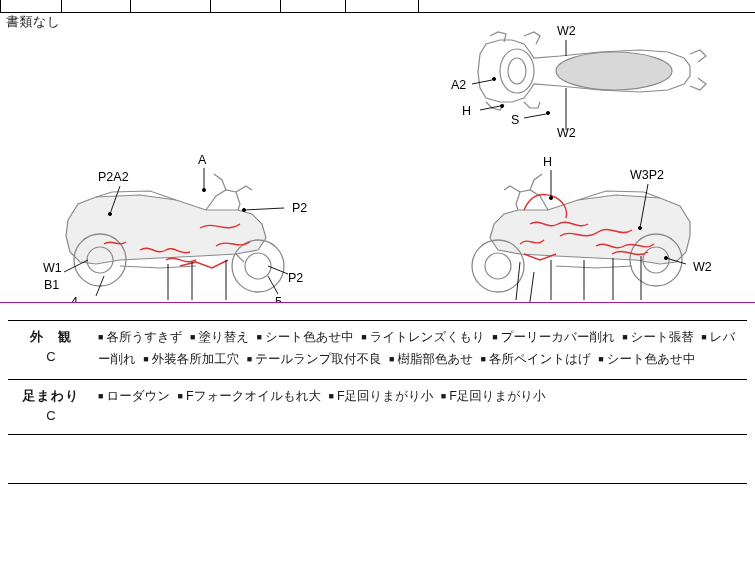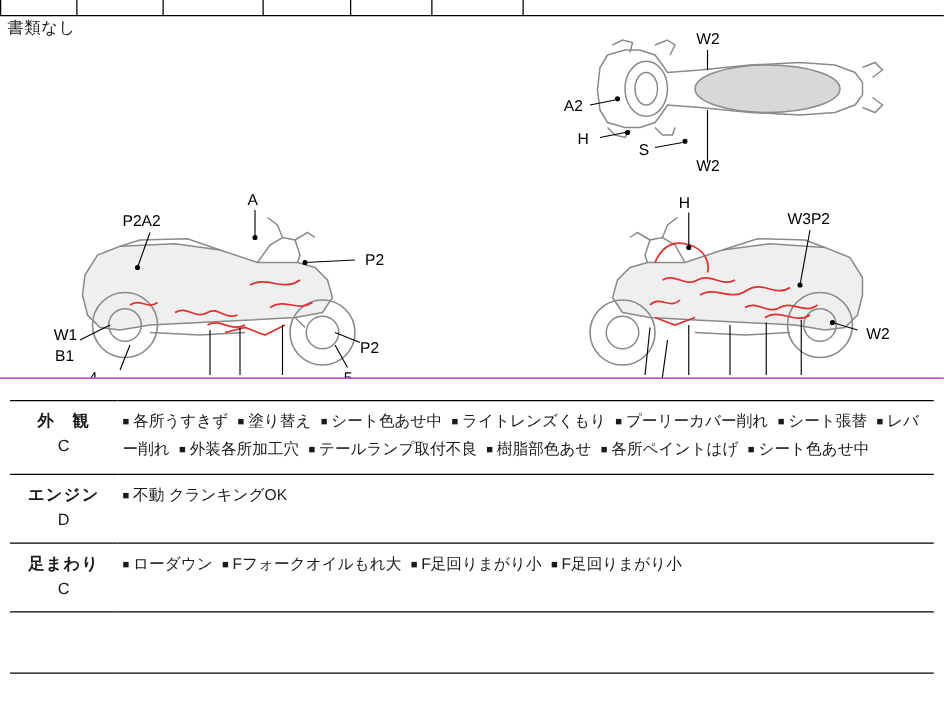--- a/index.html
+++ b/index.html
@@ -244,29 +244,20 @@
           <span class="note-item wrapnote"><span class="bullet">■</span><span>シート張替</span></span>
           <span class="note-item wrapnote"><span class="bullet">■</span><span>レバー削れ</span></span>
           <span class="note-item wrapnote"><span class="bullet">■</span><span>外装各所加工穴</span></span>
           <span class="note-item wrapnote"><span class="bullet">■</span><span>テールランプ取付不良</span></span>
           <span class="note-item wrapnote"><span class="bullet">■</span><span>樹脂部色あせ</span></span>
           <span class="note-item wrapnote"><span class="bullet">■</span><span>各所ペイントはげ</span></span>
           <span class="note-item wrapnote"><span class="bullet">■</span><span>シート色あせ中</span></span>
         </td>
       </tr>
 
-      <tr>
-        <td class="cat-cell">
-          <span class="cat-name">エンジン</span>
-          <span class="cat-rank">D</span>
-        </td>
-        <td class="notes-cell">
-          <span class="note-item"><span class="bullet">■</span><span>不動 クランキングOK</span></span>
-        </td>
-      </tr>
 
 
       <tr>
         <td class="cat-cell">
           <span class="cat-name">足まわり</span>
           <span class="cat-rank">C</span>
         </td>
         <td class="notes-cell">
           <span class="note-item"><span class="bullet">■</span><span>ローダウン</span></span>
           <span class="note-item"><span class="bullet">■</span><span>Fフォークオイルもれ大</span></span>

